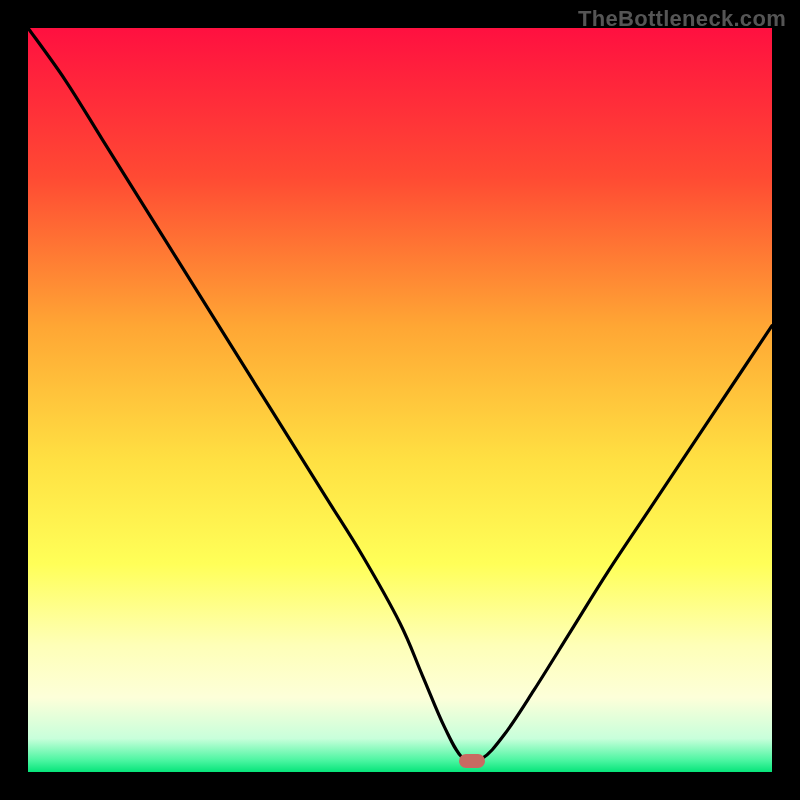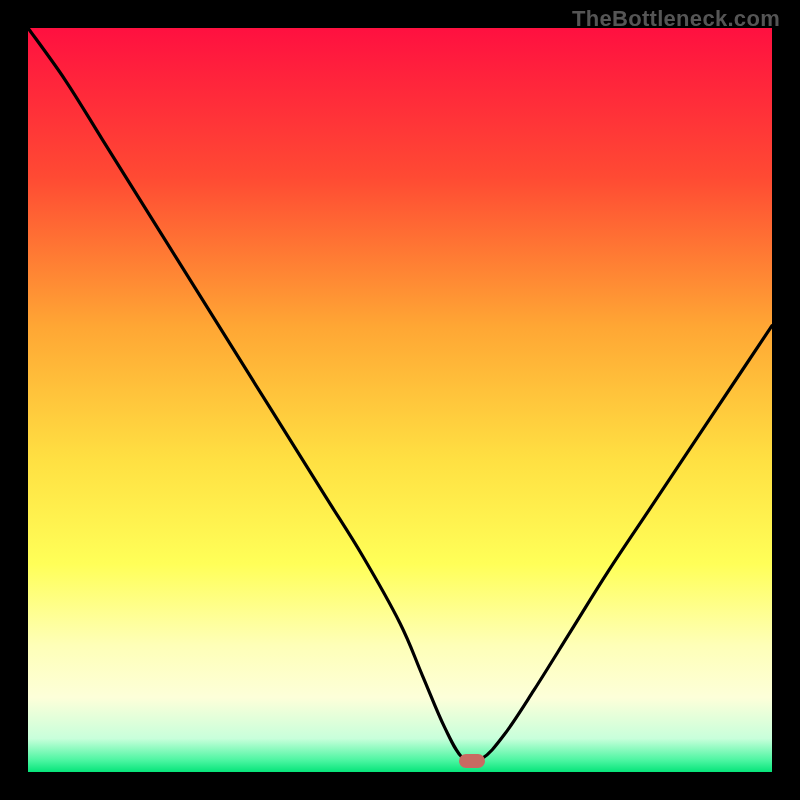--- a/index.html
+++ b/index.html
@@ -13,21 +13,21 @@
   }
   .frame {
     position: relative;
     width: 800px;
     height: 800px;
     background: #000;
   }
   .watermark {
     position: absolute;
     top: 6px;
-    right: 20px;
+    right: 14px;
     color: #555;
     font-size: 22px;
     font-weight: 600;
     letter-spacing: 0.3px;
     z-index: 20;
     user-select: none;
     text-align: right;
   }
   .plot-area {
     position: absolute;

